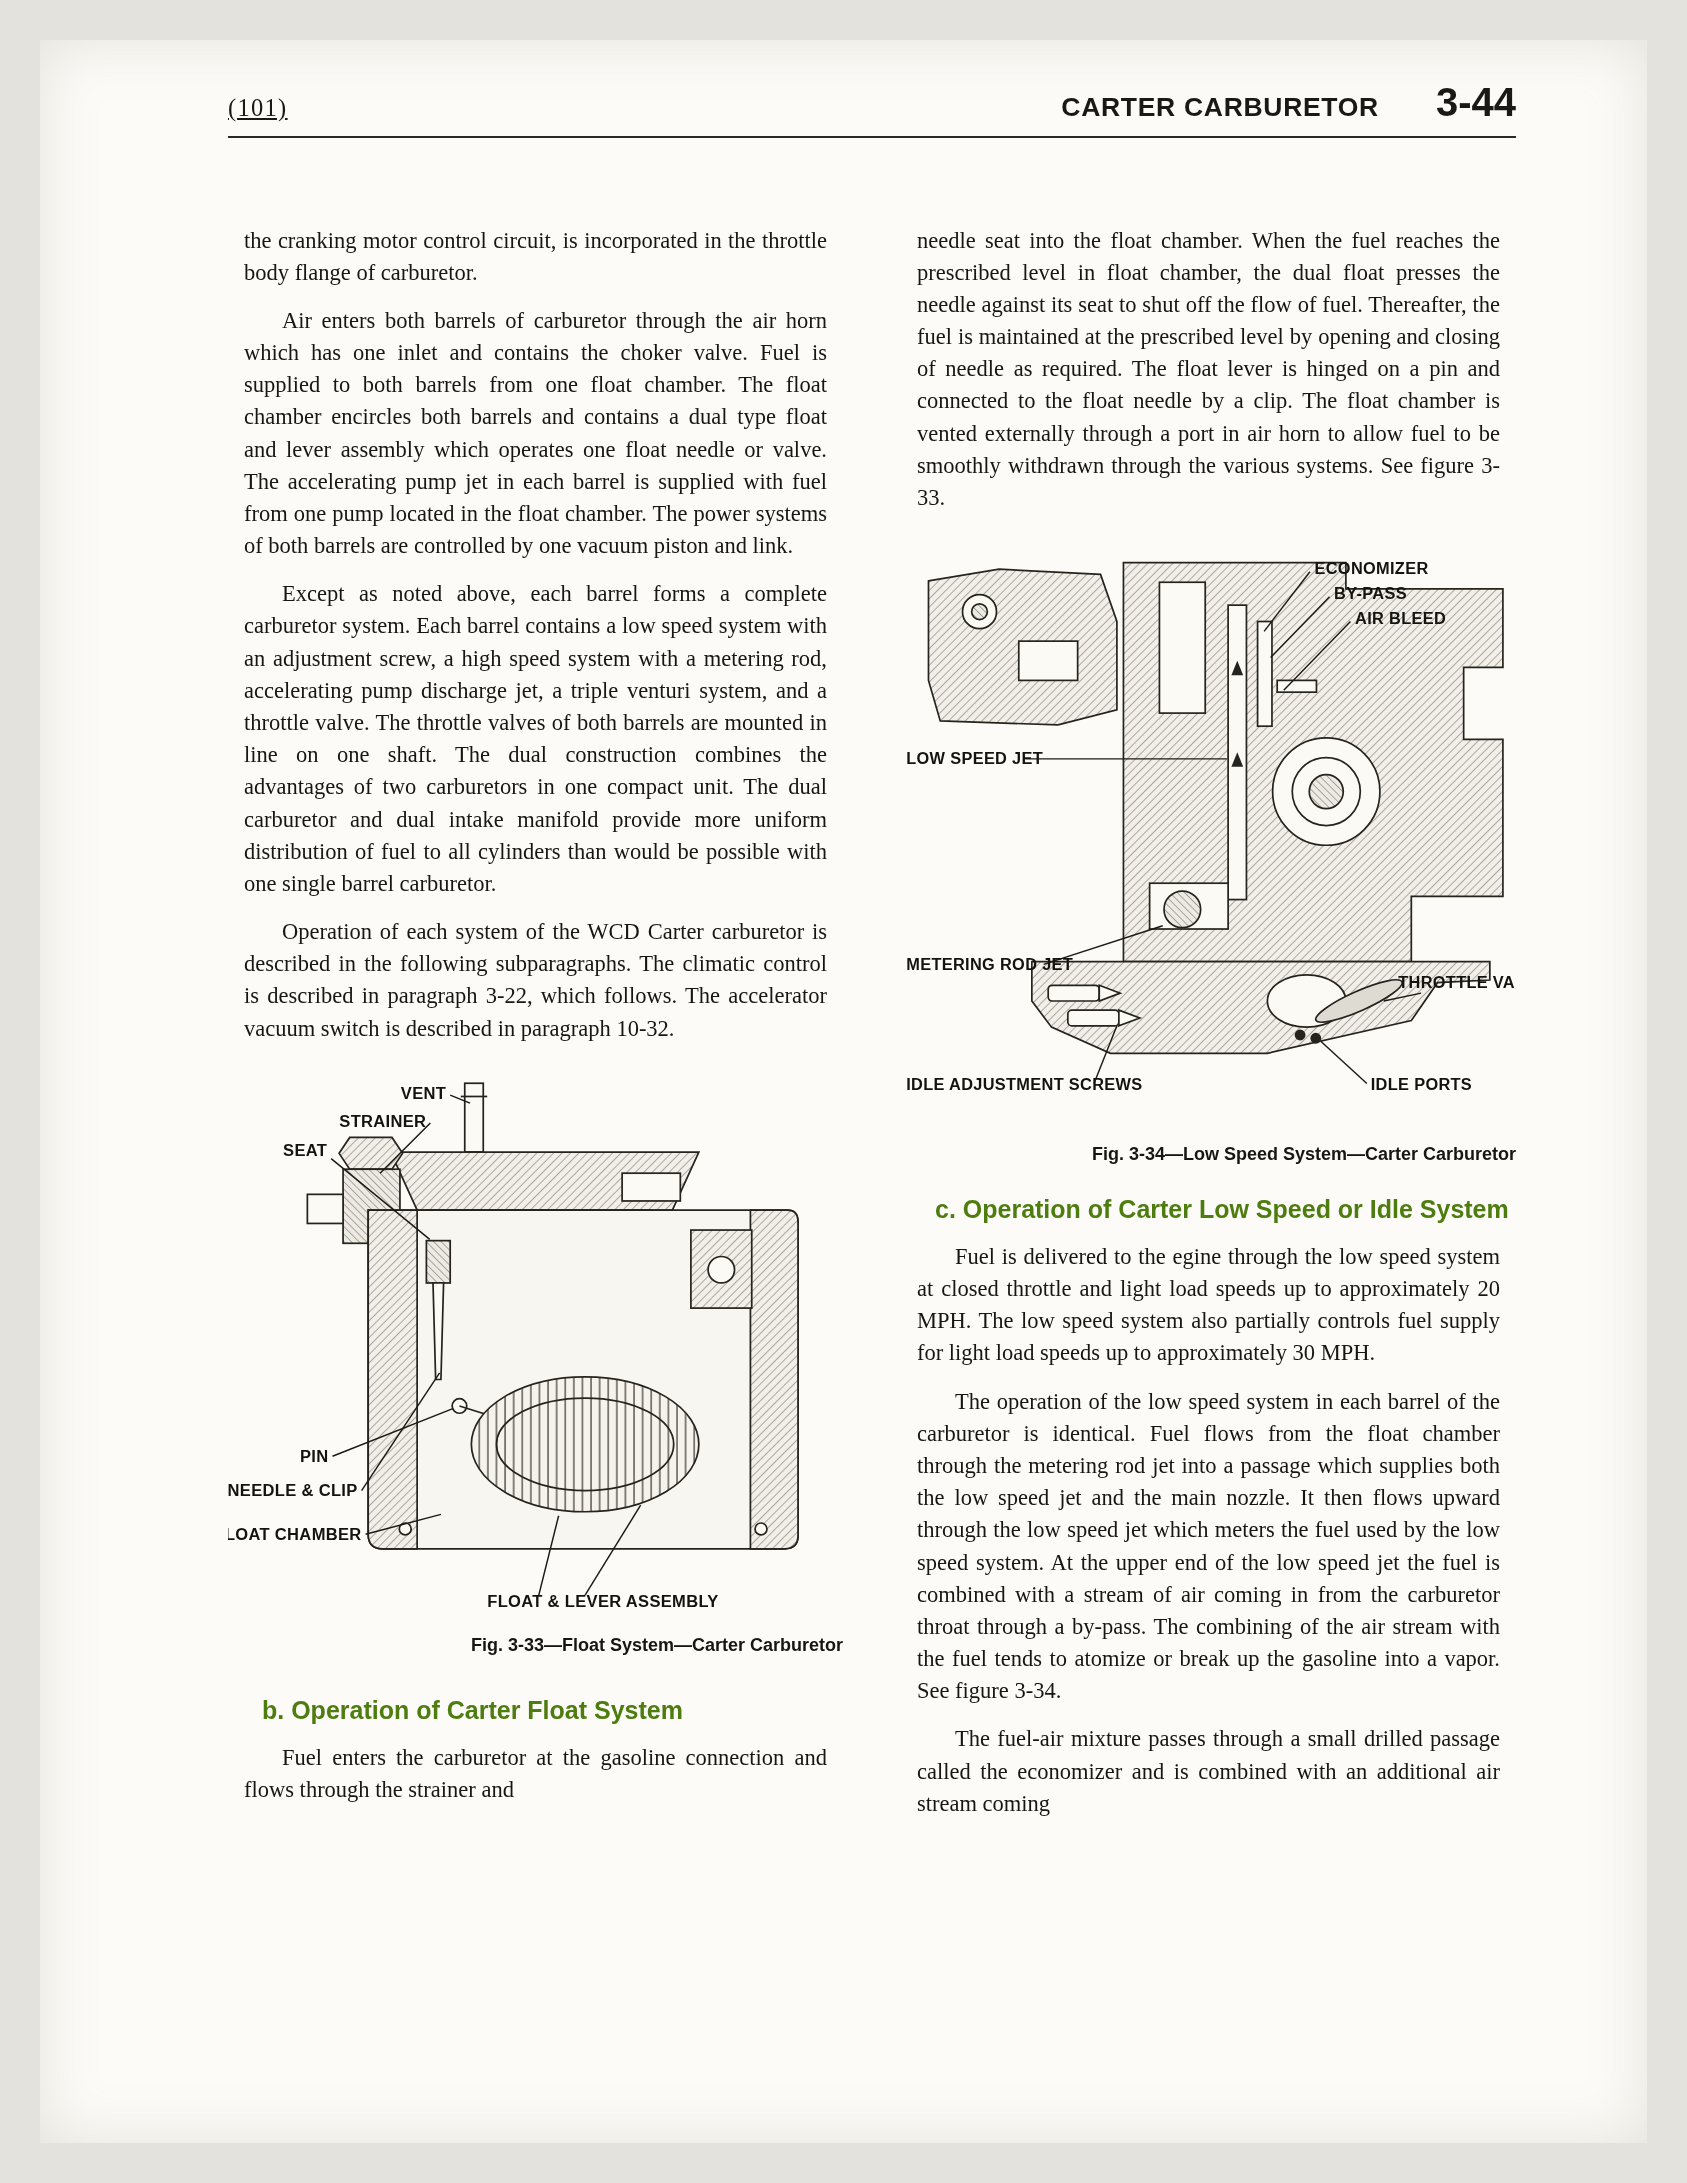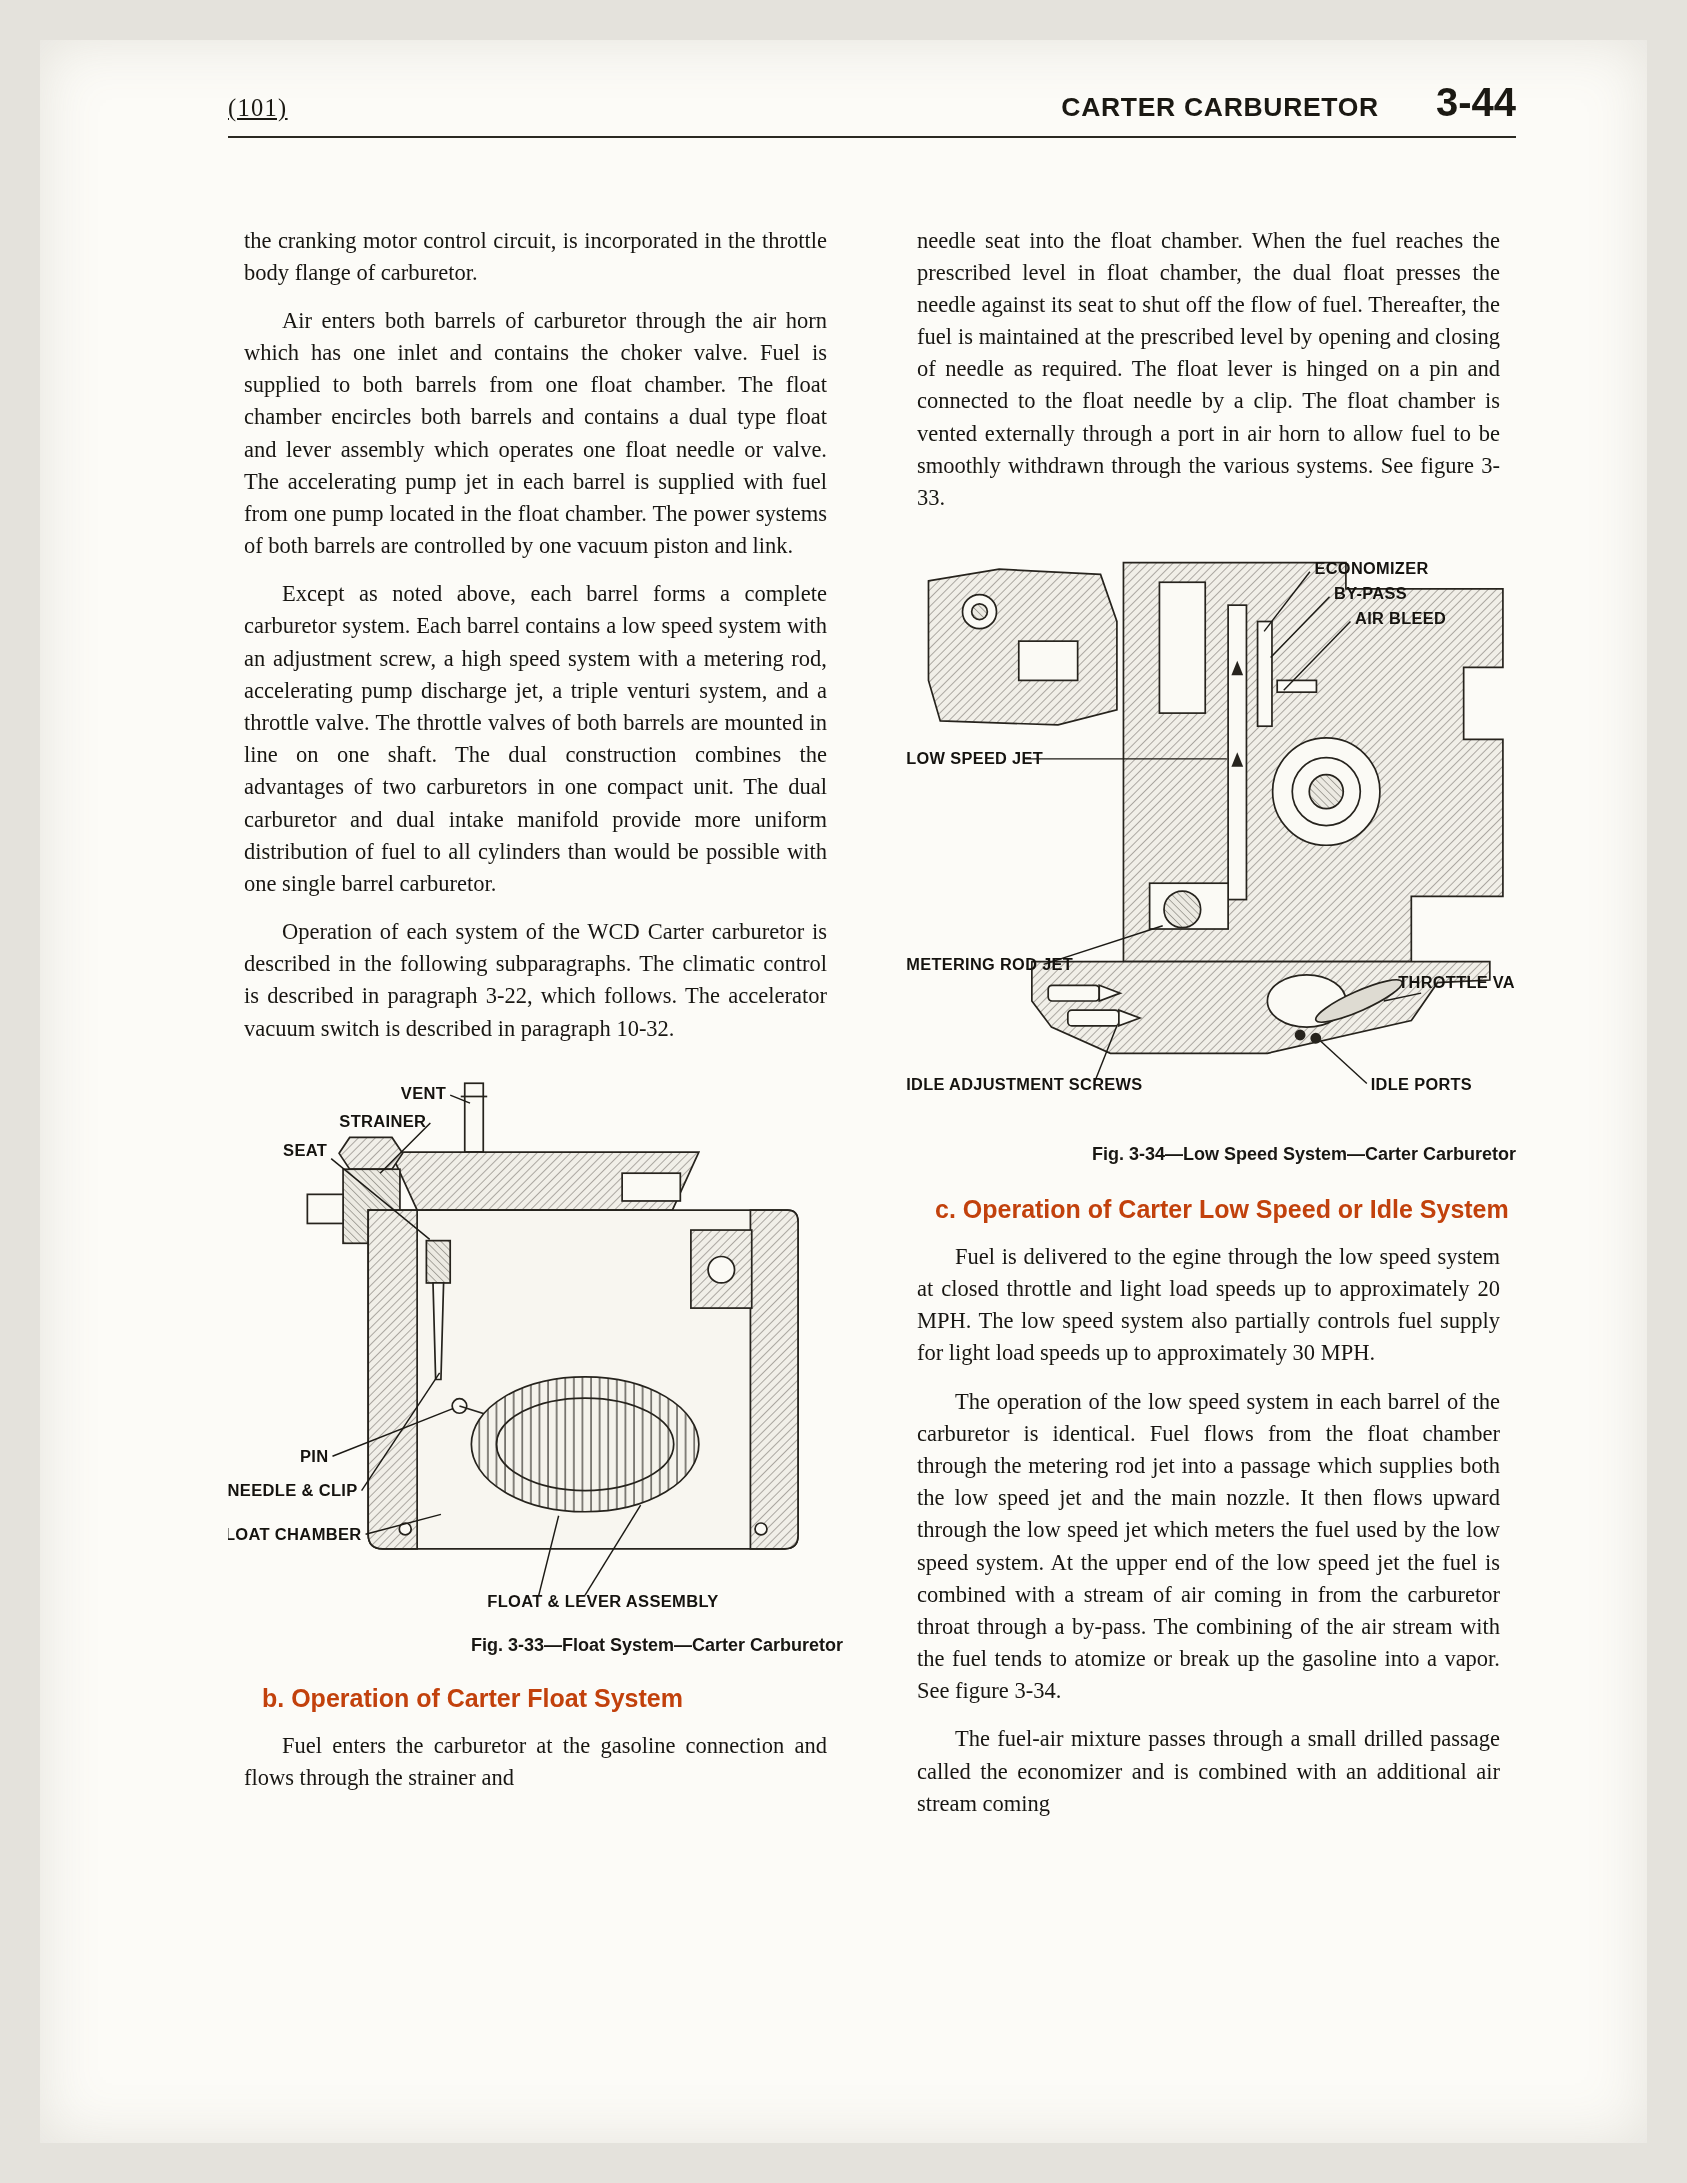--- a/index.html
+++ b/index.html
@@ -20,23 +20,23 @@
   .col p{margin:16px;font:400 22.5px/1.43 "Liberation Serif", serif;text-align:justify;color:#181612;}
   .col p.ind{text-indent:38px;}
   
   figure{margin:29px 0 0 0;}
   figure svg{display:block;width:100%;height:auto;}
   figcaption{margin-top:12px;text-align:right;font:700 18px "Liberation Sans", sans-serif;color:#181612;}
   .figtext{font:600 25px "Liberation Sans", sans-serif;fill:#15130f;letter-spacing:.5px;}
   .lead{stroke:#1c1a15;stroke-width:2.2px;fill:none;}
   .ink{stroke:#26231d;stroke-width:2.6px;}
   
-  h3{margin:30px 0 17px 0;font:700 25px "Liberation Sans", sans-serif;color:#c2410c;
+  h3{margin:30px 0 17px 0;font:700 25px "Liberation Sans", sans-serif;color:#4d7c0f;
      padding-left:71px;text-indent:-37px;}
-  h3.hb{margin-top:28px;}
+  h3.hb{margin-top:40px;}
 </style>
 </head>
 <body>
 
 <div class="page">
 
   <div class="runhead">
     <span class="pgnum">(101)</span>
     <span class="hspacer"></span>
     <span class="htitle-r">CARTER CARBURETOR</span>

